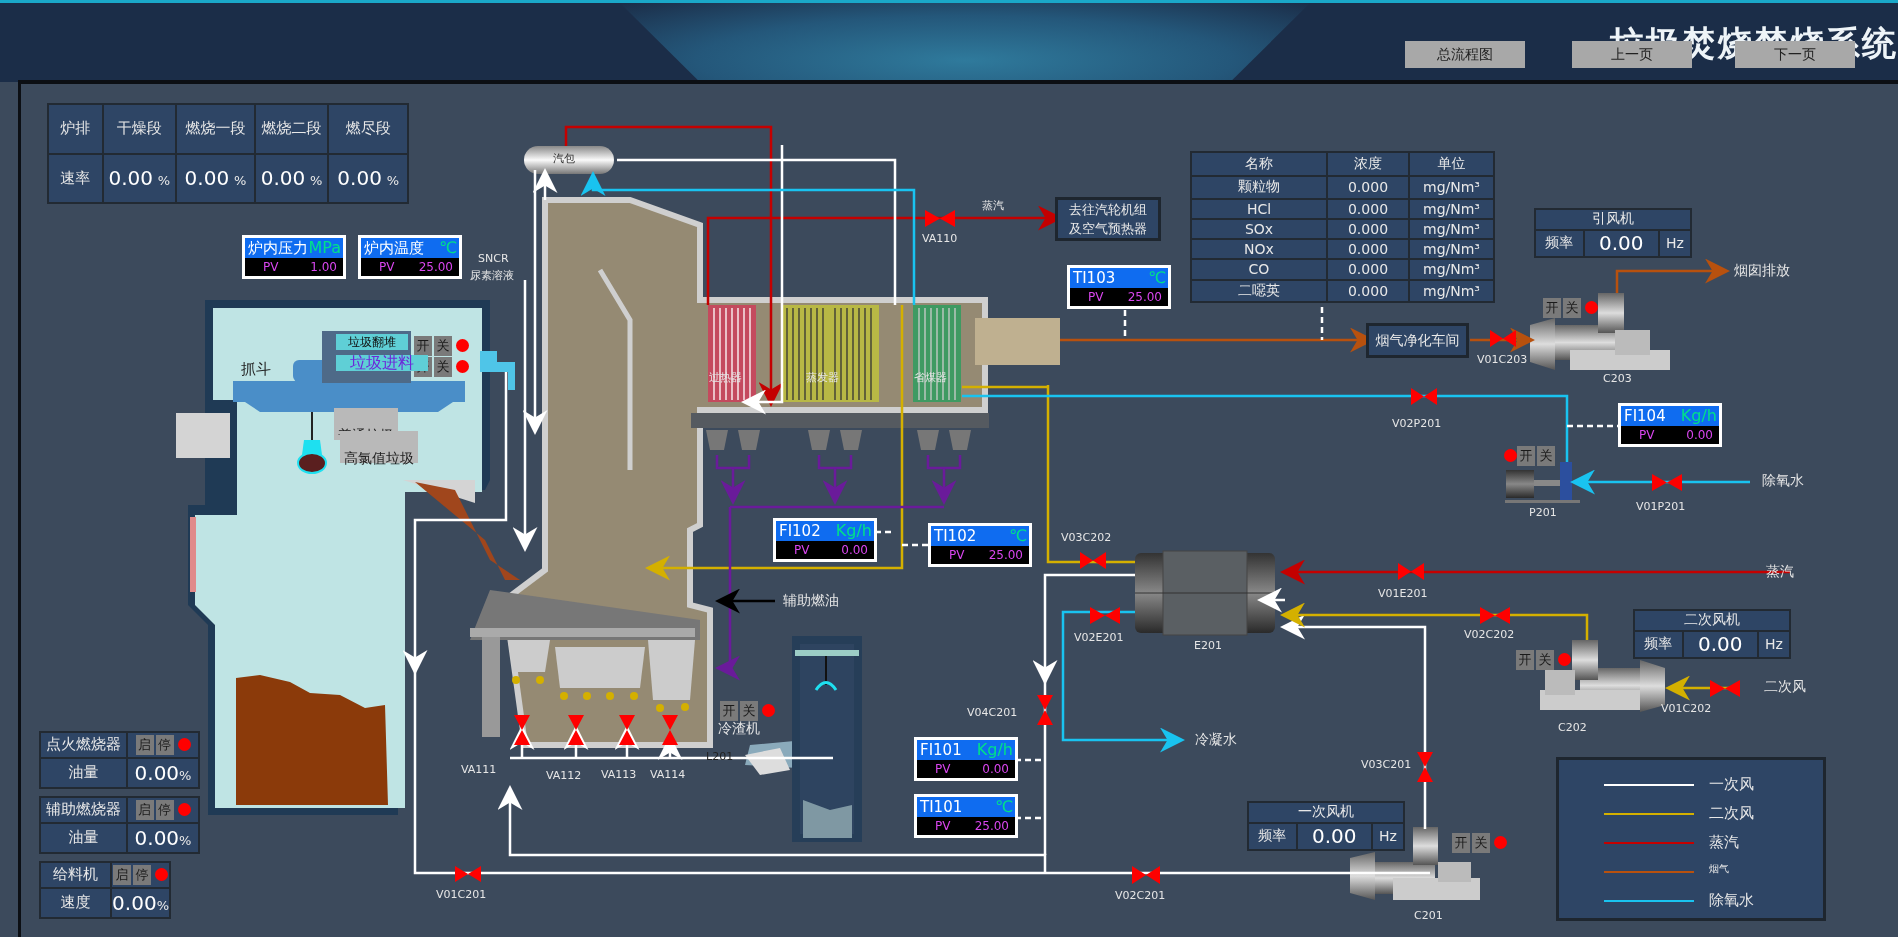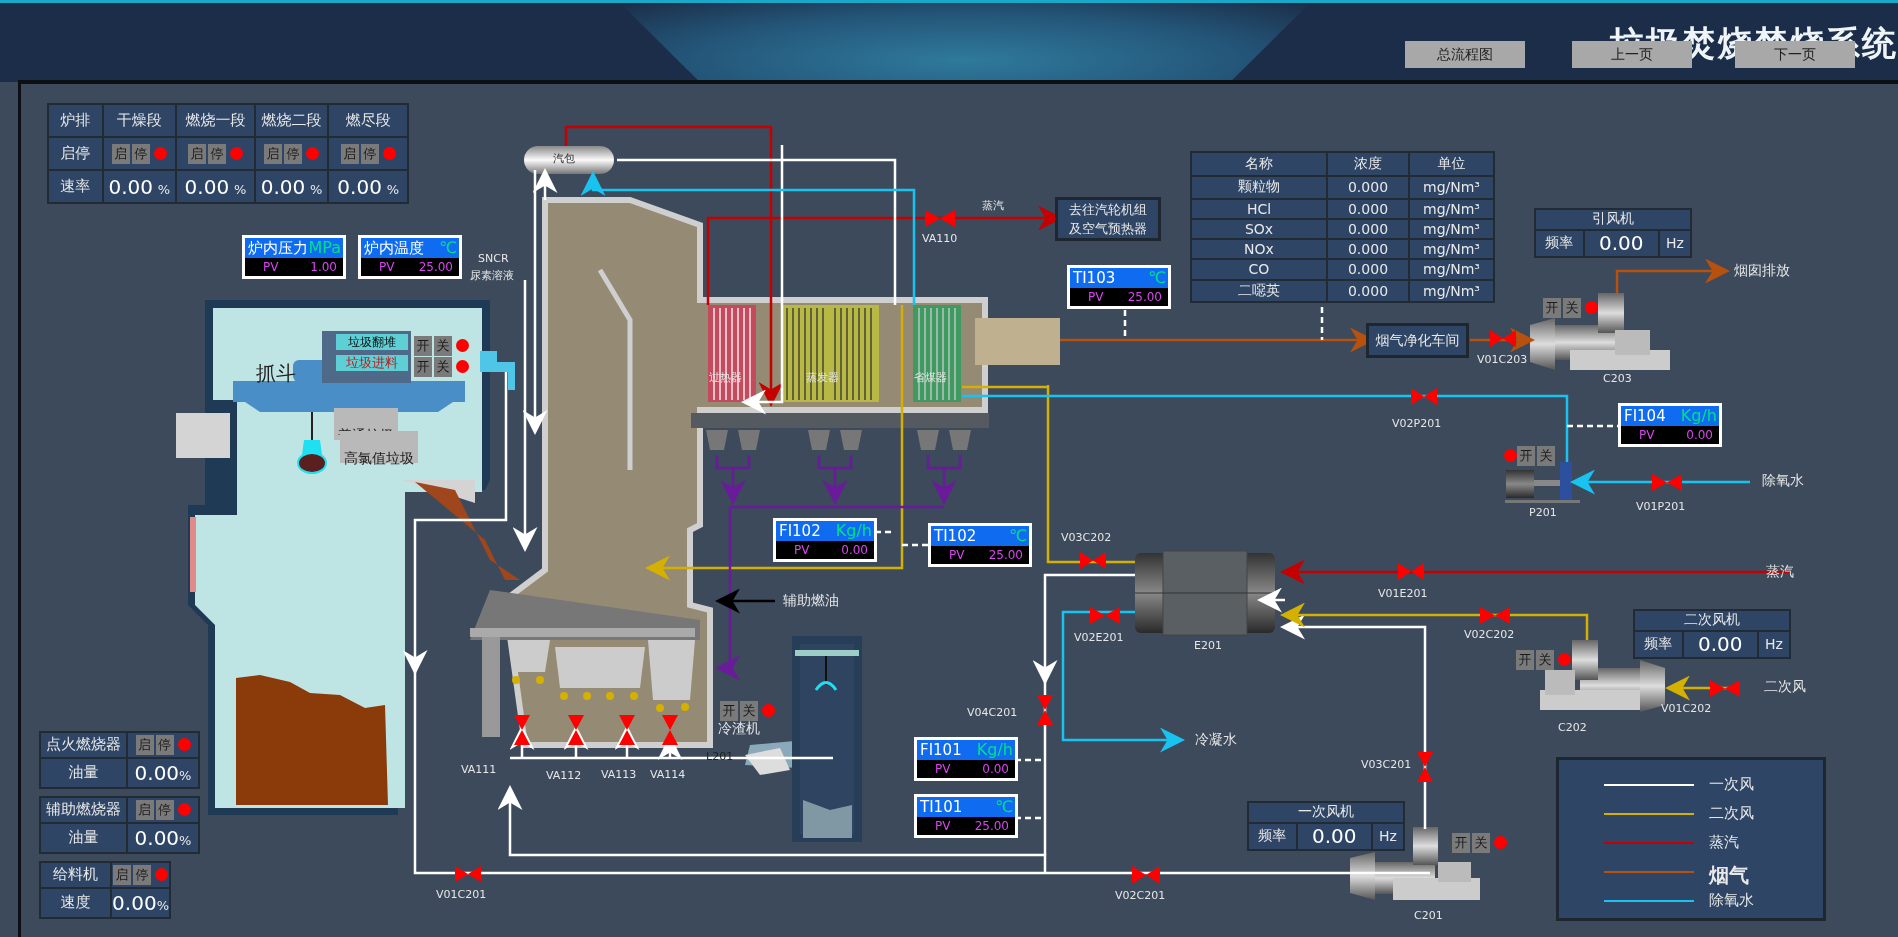--- a/index.html
+++ b/index.html
@@ -313,27 +313,20 @@
 <table class="tbl" style="left:47px;top:103px;width:362px;height:101px">
   <tbody>
       <tr style="height:33px">
     <td style="width:55px">炉排</td>
     <td style="width:74px">干燥段</td>
     <td style="width:79px">燃烧一段</td>
     <td style="width:74px">燃烧二段</td>
     <td style="width:80px">燃尽段</td>
   </tr>
   <tr style="height:33px">
-    <td>启停</td>
-    <td><span class="sbtn">启</span><span class="sbtn">停</span><span class="dot"></span></td>
-    <td><span class="sbtn">启</span><span class="sbtn">停</span><span class="dot"></span></td>
-    <td><span class="sbtn">启</span><span class="sbtn">停</span><span class="dot"></span></td>
-    <td><span class="sbtn">启</span><span class="sbtn">停</span><span class="dot"></span></td>
-  </tr>
-  <tr style="height:33px">
     <td>速率</td>
     <td><span class="val">0.00</span> <span class="pct">%</span></td>
     <td><span class="val">0.00</span> <span class="pct">%</span></td>
     <td><span class="val">0.00</span> <span class="pct">%</span></td>
     <td><span class="val">0.00</span> <span class="pct">%</span></td>
   </tr>
 </tbody>
   </table>
 
 <div class="gauge" style="left:242px;top:235px">
@@ -471,23 +464,23 @@
   </table>
 
 <div class="oc" style="left:414px;top:335px"><span class="sbtn">开</span><span class="sbtn">关</span><span class="dot"></span></div>
 <div class="oc" style="left:414px;top:356px"><span class="sbtn">开</span><span class="sbtn">关</span><span class="dot"></span></div>
 <div class="oc" style="left:1543px;top:297px"><span class="sbtn">开</span><span class="sbtn">关</span><span class="dot"></span></div>
 <div class="oc" style="left:1502px;top:445px"><span class="dot"></span><span class="sbtn">开</span><span class="sbtn">关</span></div>
 <div class="oc" style="left:1516px;top:649px"><span class="sbtn">开</span><span class="sbtn">关</span><span class="dot"></span></div>
 <div class="oc" style="left:1452px;top:832px"><span class="sbtn">开</span><span class="sbtn">关</span><span class="dot"></span></div>
 <div class="oc" style="left:720px;top:700px"><span class="sbtn">开</span><span class="sbtn">关</span><span class="dot"></span></div>
 
-<div class="lbl" style="left:256px;top:360px;color:#222;font-size:20px">抓斗</div>
+<div class="lbl" style="left:241px;top:360px;color:#222;font-size:15px">抓斗</div>
 <div style="position:absolute;left:336px;top:334px;width:72px;height:16px;background:#5fcfd6;color:#111;font-size:12px;text-align:center;line-height:16px">垃圾翻堆</div>
-<div style="position:absolute;left:336px;top:355px;width:72px;height:16px;background:#5fcfd6;color:#b91c1c;font-size:13px;text-align:center;line-height:16px">垃圾进料</div>
+<div style="position:absolute;left:336px;top:355px;width:92px;height:16px;background:#5fcfd6;color:#6d28d9;font-size:16px;text-align:center;line-height:16px">垃圾进料</div>
 <div class="gray-tag" style="left:334px;top:408px">普通垃圾</div>
 <div class="gray-tag" style="left:340px;top:431px">高氯值垃圾</div>
 
 <div class="lbl-s" style="left:553px;top:151px;color:#333">汽包</div>
 <div class="lbl-s" style="left:478px;top:252px">SNCR</div>
 <div class="lbl-s" style="left:470px;top:268px">尿素溶液</div>
 <div class="lbl-s" style="left:982px;top:198px">蒸汽</div>
 <div class="box" style="left:1055px;top:197px;width:106px;height:44px;font-size:13px;line-height:19px">
     <div>去往汽轮机组</div>
     <div>及空气预热器</div>
@@ -573,19 +566,19 @@
     <div style="position: absolute; left: 45px; top: 44px; width: 200px; height: 20px;">
       <div style="position: absolute; left: 0px; top: 9px; width: 90px; height: 2px; background: rgb(212, 176, 0);"></div>
       <div style="position: absolute; left: 105px; top: 0px; font-size: 15px; color: rgb(232, 232, 232);">二次风</div>
     </div>
     <div style="position: absolute; left: 45px; top: 73px; width: 200px; height: 20px;">
       <div style="position: absolute; left: 0px; top: 9px; width: 90px; height: 2px; background: rgb(196, 0, 0);"></div>
       <div style="position: absolute; left: 105px; top: 0px; font-size: 15px; color: rgb(232, 232, 232);">蒸汽</div>
     </div>
     <div style="position: absolute; left: 45px; top: 102px; width: 200px; height: 20px;">
       <div style="position: absolute; left: 0px; top: 9px; width: 90px; height: 2px; background: rgb(184, 81, 14);"></div>
-      <div style="position: absolute; left: 105px; top: 0px; font-size: 20px; color: rgb(232, 232, 232); font-weight: bold;">烟气</div>
+      <div style="position: absolute; left: 105px; top: 0px; font-size: 10px; color: rgb(232, 232, 232);">烟气</div>
     </div>
     <div style="position: absolute; left: 45px; top: 131px; width: 200px; height: 20px;">
       <div style="position: absolute; left: 0px; top: 9px; width: 90px; height: 2px; background: rgb(25, 195, 240);"></div>
       <div style="position: absolute; left: 105px; top: 0px; font-size: 15px; color: rgb(232, 232, 232);">除氧水</div>
     </div>
   </div>
 
 </body></html>

